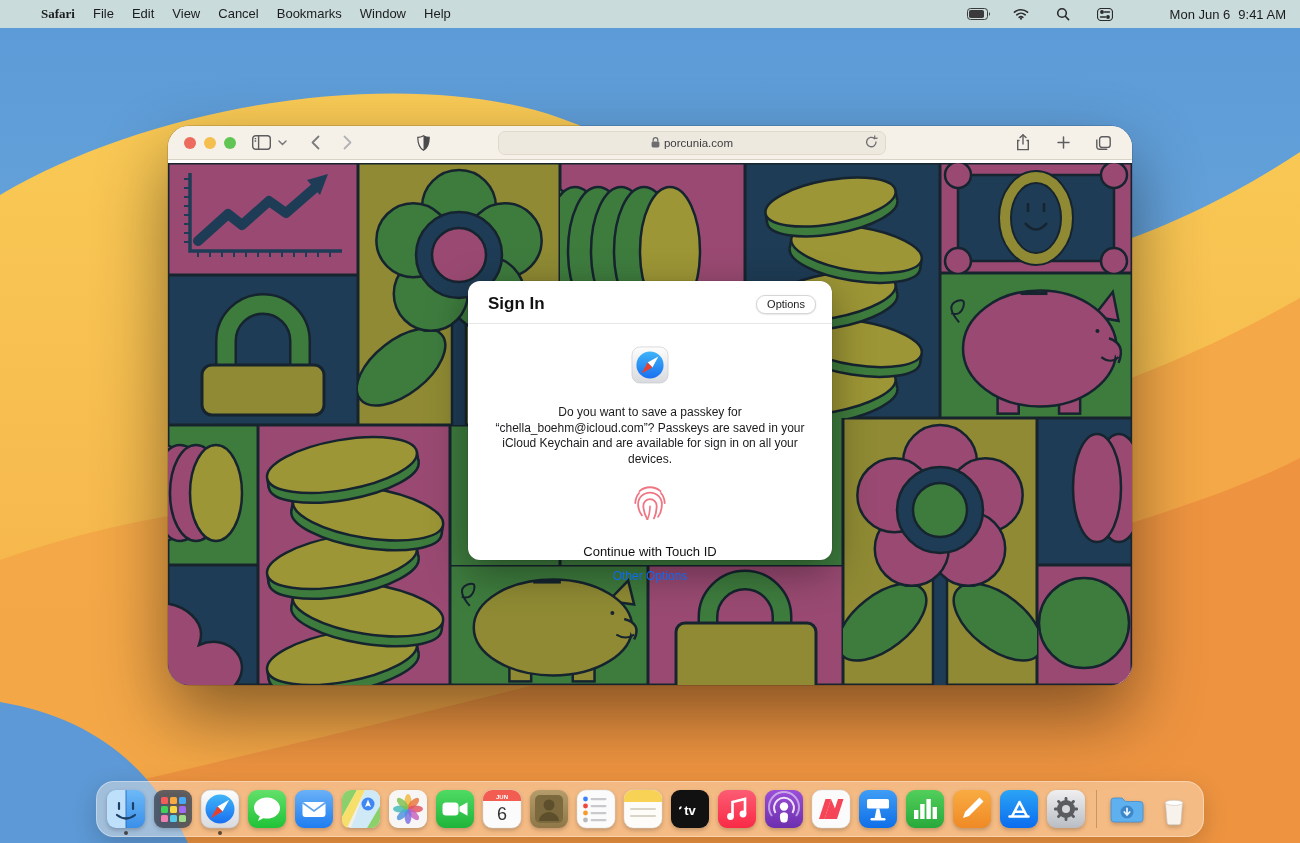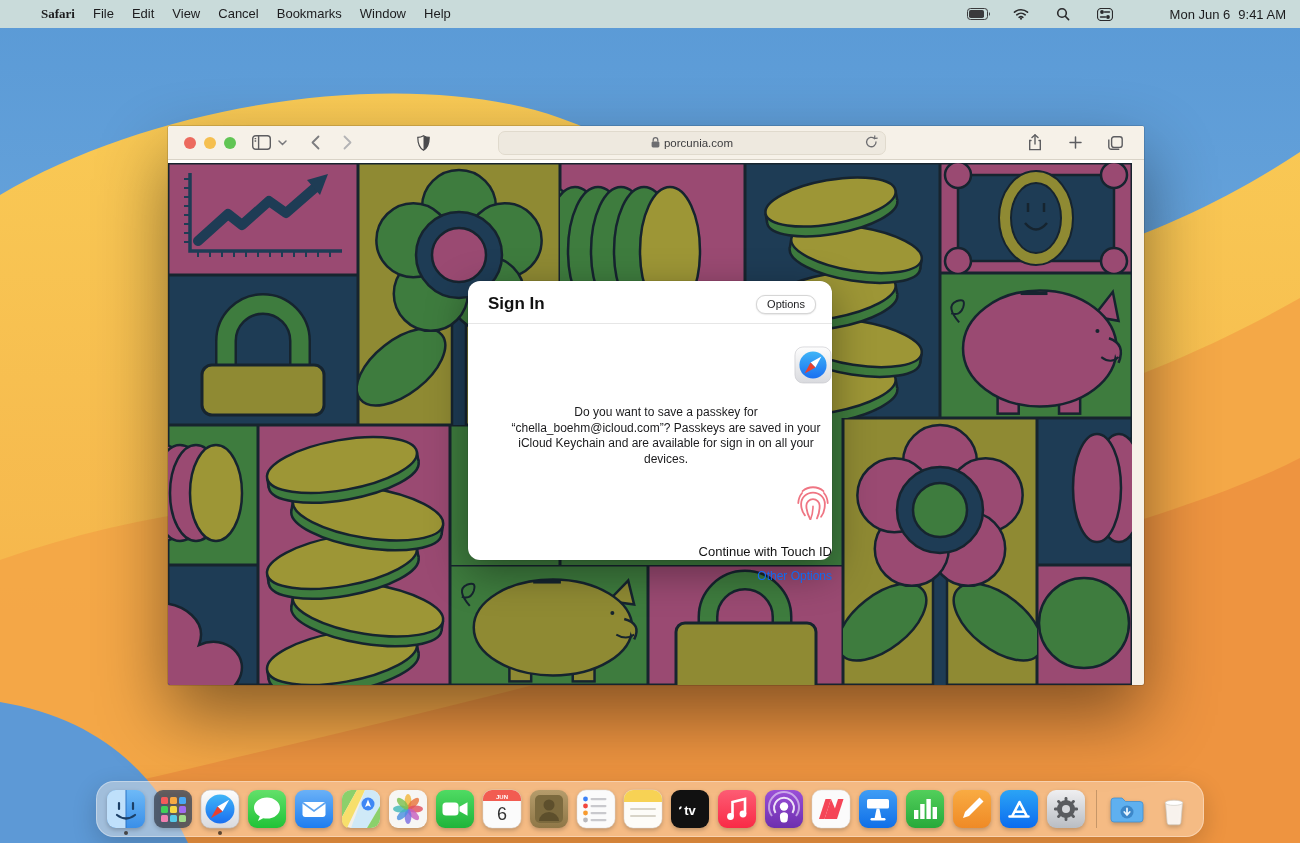--- a/index.html
+++ b/index.html
@@ -14,22 +14,22 @@
     font-size:13px;color:#1c1c1e;}
   #menubar .left{display:flex;align-items:center;gap:2px;padding-left:10px;}
   .menu-item{padding:0 9px;line-height:28px;white-space:nowrap;}
   .menu-item.app{font-weight:bold;font-family:Liberation Serif, serif;}
   .apple{font-size:15px;padding:0 10px;}
   #menubar .right{margin-left:auto;display:flex;align-items:center;gap:16px;padding-right:14px;}
   #menubar .right svg{display:block;}
   .clock{display:flex;gap:8px;font-size:13px;padding-left:36px;}
   
   #window{position:absolute;left:168px;top:126px;width:964px;height:559px;z-index:10;
-    border-radius:2px;overflow:hidden;background:#f6f1e8;
-    box-shadow:0 30px 70px rgba(0,0,0,.45),0 0 0 .5px rgba(0,0,0,.25);padding-left:12px;}
+    border-radius:21px;overflow:hidden;background:#f6f1e8;
+    box-shadow:0 30px 70px rgba(0,0,0,.45),0 0 0 .5px rgba(0,0,0,.25);}
   #toolbar{position:absolute;top:0;left:0;right:0;height:33px;background:#f6f1e8;
     border-bottom:1px solid #d9d3c7;display:flex;align-items:center;}
   .lights{display:flex;gap:8px;padding:0 12px 0 16px;}
   .light{width:12px;height:12px;border-radius:50%;}
   .tb-btn{display:flex;align-items:center;justify-content:center;height:26px;min-width:26px;
     border-radius:6px;color:#5d5d60;}
   .tb-btn svg{display:block;}
   #url-field{height:22px;width:386px;margin-left:62px;background:#eee9df;border:1px solid #e0dacd;
     border-radius:7px;display:flex;align-items:center;justify-content:center;position:relative;
     color:#3c3c3e;font-size:11.5px;}
@@ -43,21 +43,21 @@
   .tile svg{position:absolute;inset:0;}
   
   #dialog{position:absolute;left:300px;top:121px;width:364px;height:279px;background:#fff;
     border-radius:12px;box-shadow:0 12px 40px rgba(0,0,0,.38),0 0 0 .5px rgba(0,0,0,.1);
     z-index:20;}
   #dialog .hd{display:flex;align-items:center;justify-content:space-between;padding:13px 16px 9px 20px;gap:12px;}
   #dialog .title{font-size:17px;font-weight:bold;color:#111;}
   .cancel-btn{font-size:11px;color:#1c1c1e;background:#fff;border:1px solid #d6d6d6;
     border-radius:9px;padding:2px 10px 3px;box-shadow:0 .5px 1.5px rgba(0,0,0,.15);}
   #dialog .divider{height:1px;background:#e6e6e6;margin:0 0;}
-  #dialog .bd{display:flex;flex-direction:column;align-items:flex-end;text-align:center;}
+  #dialog .bd{display:flex;flex-direction:column;align-items:center;text-align:center;}
   .safari-badge{margin-top:22px;}
   .passkey-text{width:332px;margin-top:17px;font-size:12px;line-height:15.5px;color:#1b1b1d;}
   .touchid{margin-top:16px;}
   .continue-label{margin-top:17px;font-size:13px;color:#111;}
   .other-options{margin-top:10px;font-size:12px;color:#0f6bf0;}
   
   #dock{position:absolute;left:50%;transform:translateX(-50%);bottom:6px;height:54px;z-index:40;
     background:rgba(255,240,227,.42);border:1px solid rgba(255,255,255,.35);border-radius:18px;
     display:flex;align-items:center;gap:7px;padding:0 9px;
     box-shadow:0 8px 24px rgba(0,0,0,.18);}

